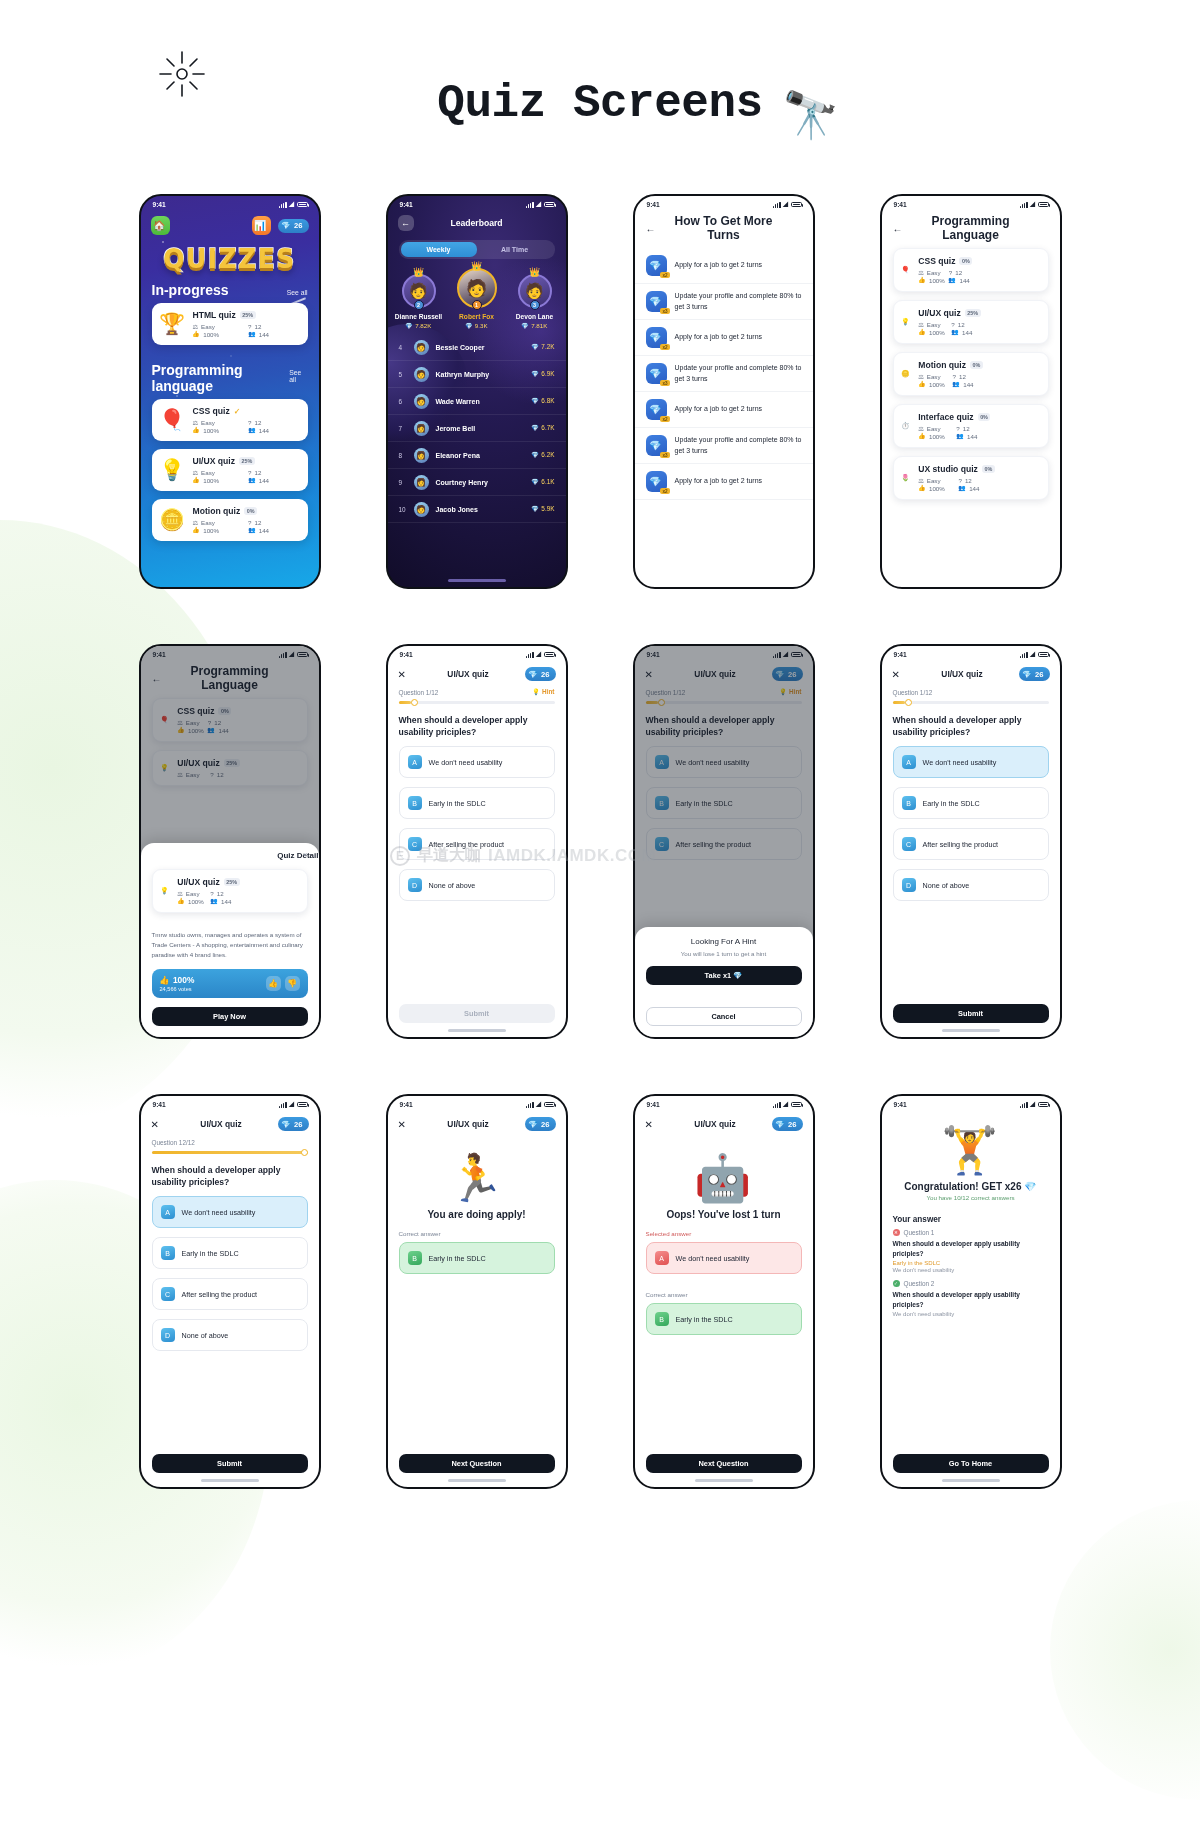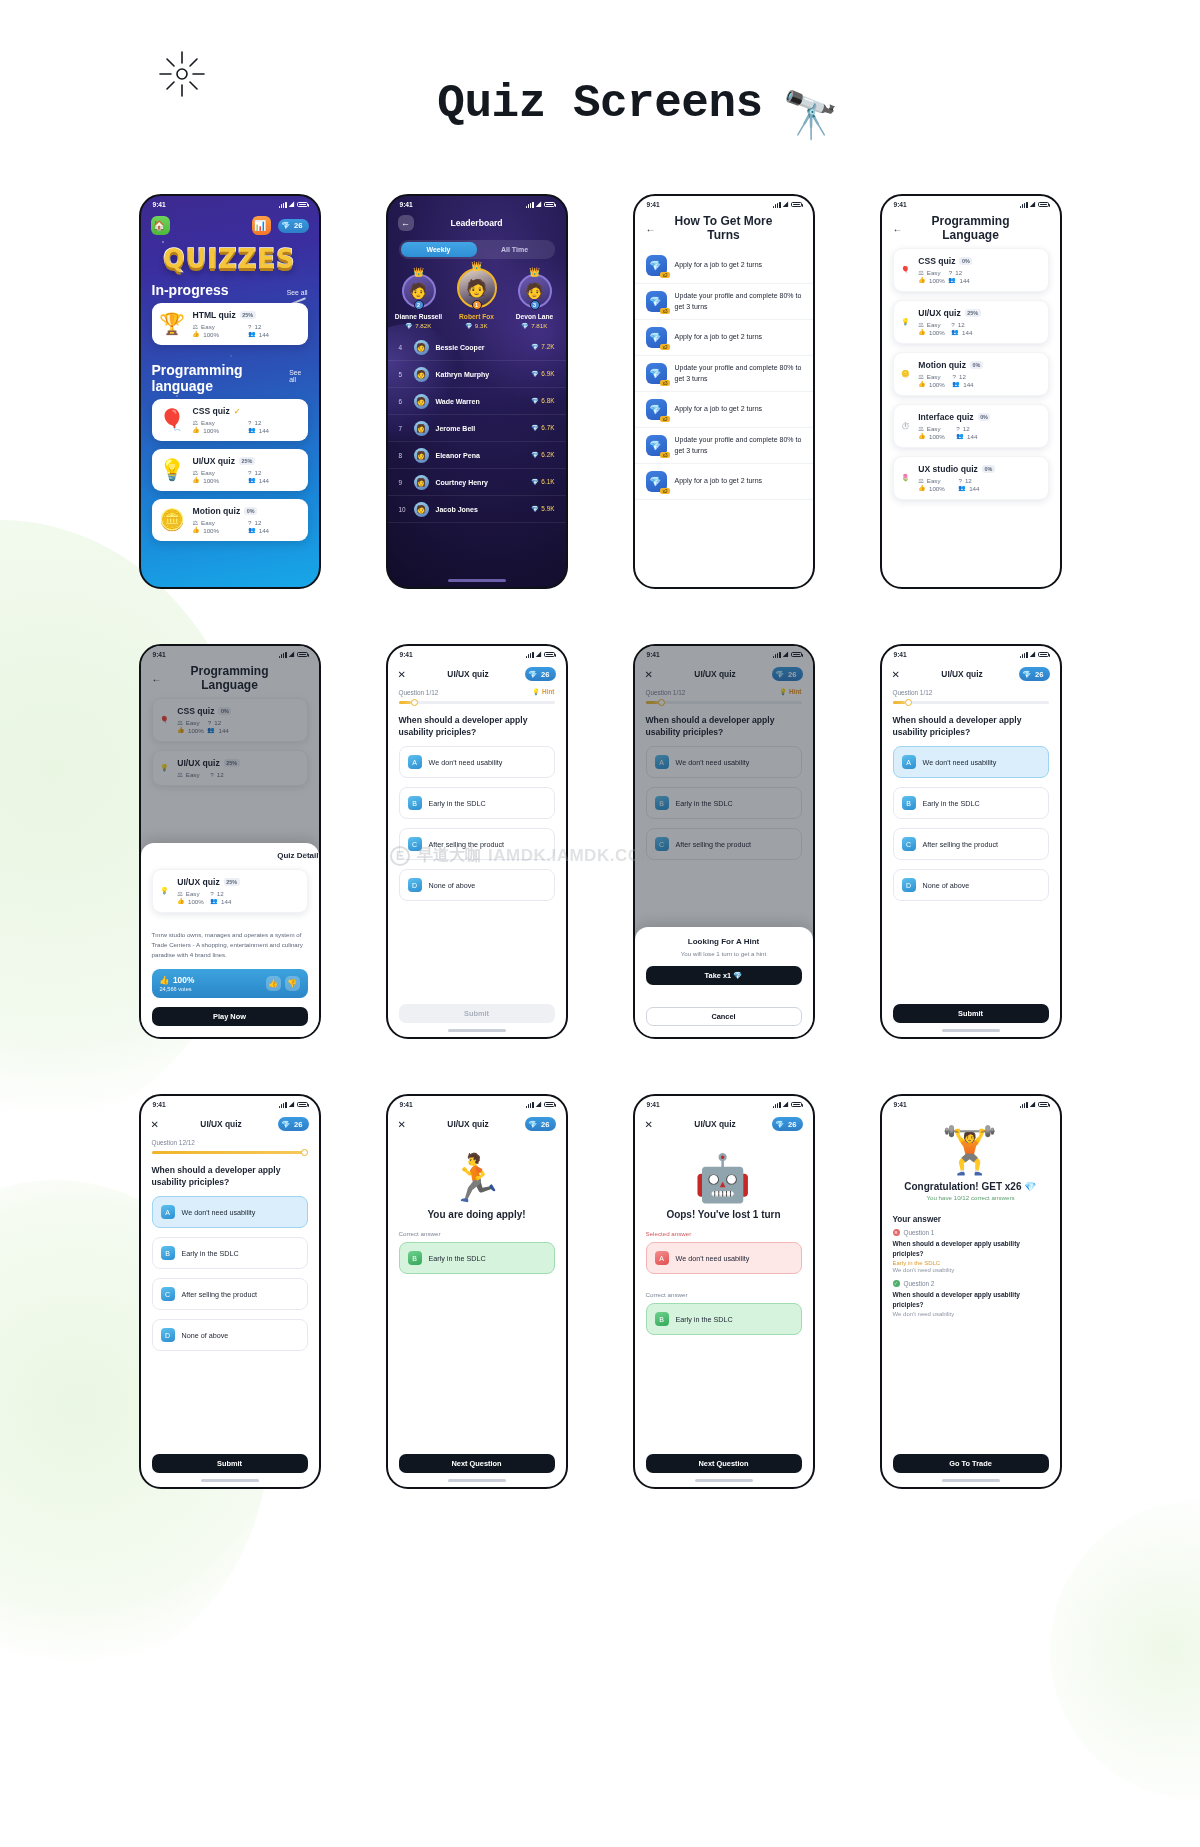--- a/index.html
+++ b/index.html
@@ -237,21 +237,21 @@
   .vote-bar {
     margin: 9px 11px 0; background: linear-gradient(180deg,#3ca3de,#2b86c8); border-radius:8px;
     padding: 6px 8px; display:flex; align-items:center; justify-content:space-between; color:#fff;
   }
   .vote-bar .vb-pct { font-size:8.4px; font-weight:700; display:flex; align-items:center; gap:3px; }
   .vote-bar .vb-sub { font-size:5.6px; opacity:.92; margin-top:1px; }
   .vote-bar .vb-btns { display:flex; gap:4px; }
   .vote-bar .vb-btns span { width:15px; height:15px; border-radius:5px; background: rgba(255,255,255,.25);
     display:flex; align-items:center; justify-content:center; font-size:8px; }
 
-  .hint-sheet-title { text-align:center; font-size:8px; font-weight:700; padding-top:2px; }
+  .hint-sheet-title { text-align:center; font-size:8px; font-weight:400; padding-top:2px; }
   .hint-sheet-sub { text-align:center; font-size:6.2px; color:#77808f; padding: 4px 0 9px; }
 
   
   .illu { text-align:center; font-size: 46px; padding: 20px 0 4px; line-height:1; }
   .res-title { text-align:center; font-size: 10px; font-weight:700; padding: 4px 11px 2px; }
   .res-sub { text-align:center; font-size:6.2px; color:#5b9d6d; padding-bottom: 6px; }
   .lbl-small { font-size:6.2px; color:#7b8596; padding: 8px 11px 5px; }
   .lbl-small.red { color:#d15a5a; }
 
   
@@ -1169,21 +1169,21 @@
     </div>
     <div>
       <div class="ans-q">
           <span class="dot good">✓</span>
           <span>Question 2</span>
         </div>
       <div class="ans-qt">When should a developer apply usability priciples?</div>
       <div class="ans-given">We don't need usability</div>
     </div>
     <div style="position:absolute;left:0;right:0;bottom:14px">
-      <div class="btn-dark">Go To Trade</div>
+      <div class="btn-dark">Go To Home</div>
     </div>
     <div class="homebar"></div>
   </div>
 
 </div>
 
 <div class="watermark">
   <span class="wm-logo">E</span>
   <span class="wm-t1">早道大咖</span>
   <span class="wm-t2">IAMDK.IAMDK.COM</span>

